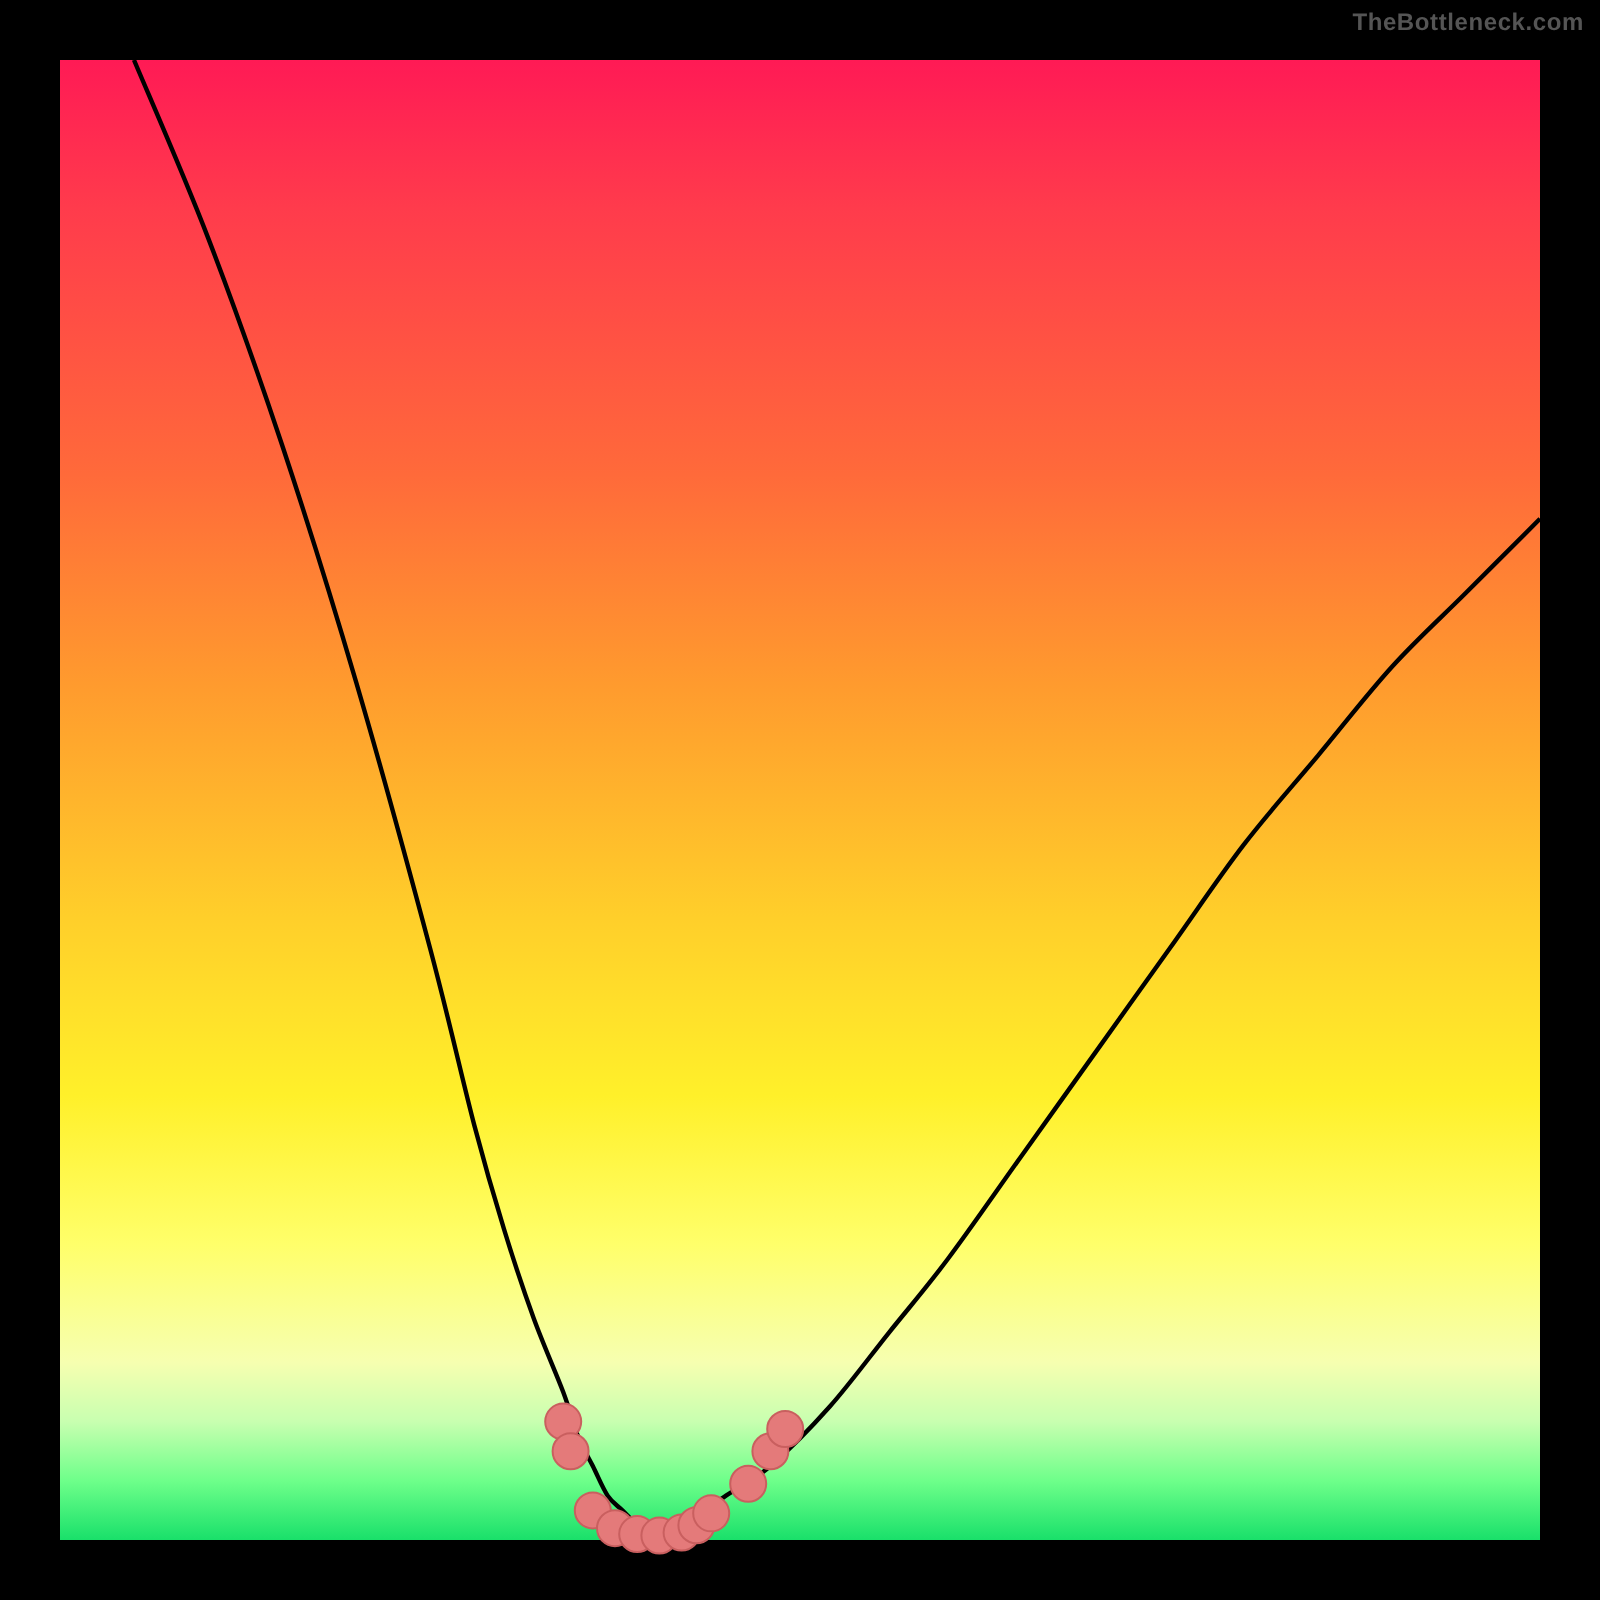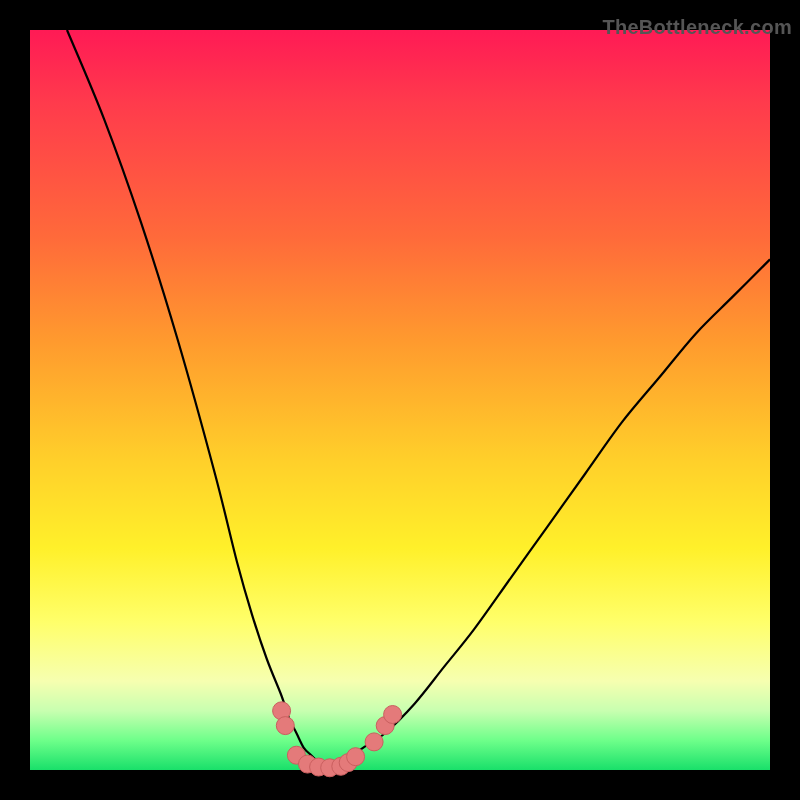--- a/index.html
+++ b/index.html
@@ -34,23 +34,23 @@
       #fff02a 70%,
       #ffff6a 80%,
       #f6ffb0 88%,
       #c8ffb0 92%,
       #6eff8a 96%,
       #19e06a 100%
     );
   }
   .watermark {
     position: absolute;
-    top: 16px;
+    top: 4px;
     right: 8px;
-    font-size: 20px;
+    font-size: 12px;
     font-weight: 600;
     color: #555;
     letter-spacing: 0.3px;
     z-index: 20;
   }
   svg.curves {
     position: absolute;
     left: 0;
     top: 0;
     width: 740px;

